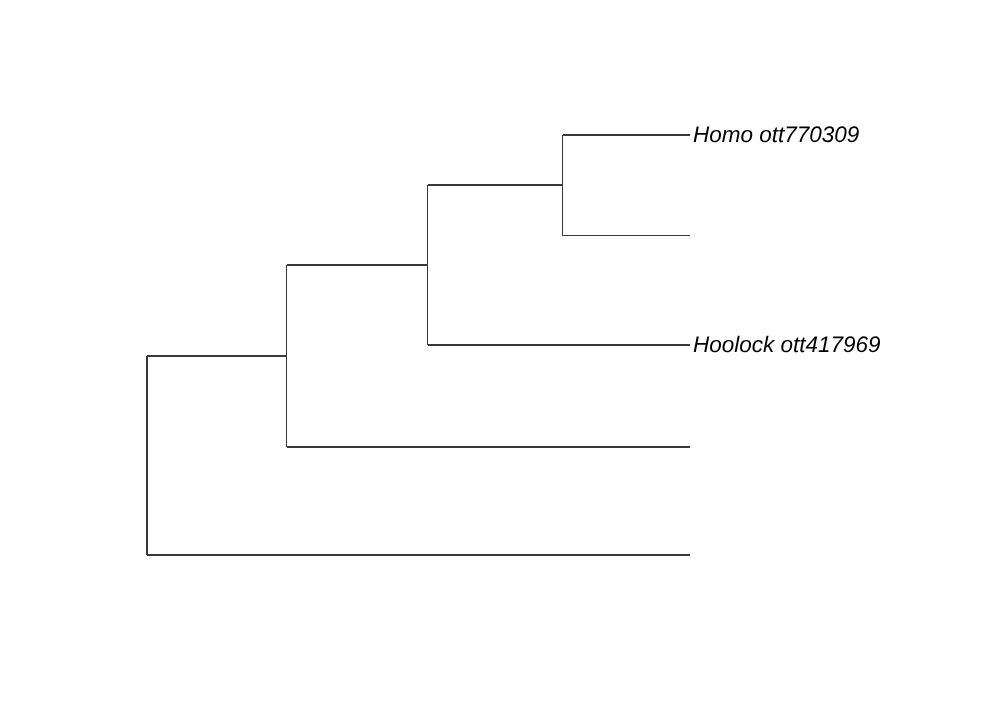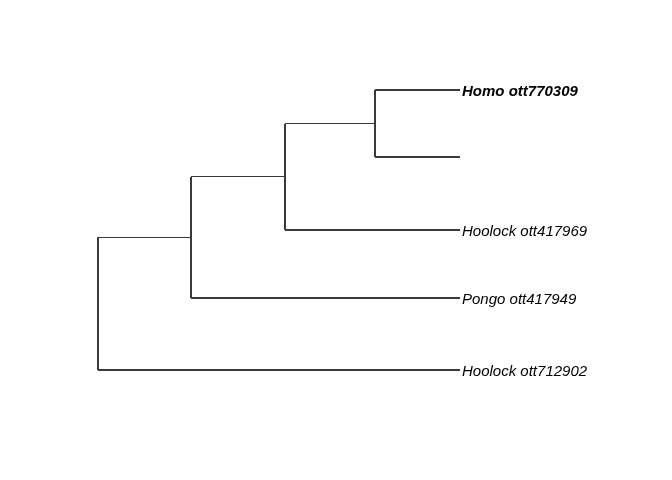--- a/index.html
+++ b/index.html
@@ -53,18 +53,16 @@
         <line x1="375" y1="90" x2="375" y2="157" stroke="#3a3a3a"></line>
         <line x1="285" y1="123.5" x2="375" y2="123.5" stroke="#3a3a3a"></line>
         <line x1="285" y1="123.5" x2="285" y2="230" stroke="#3a3a3a"></line>
         <line x1="191" y1="176.75" x2="285" y2="176.75" stroke="#3a3a3a"></line>
         <line x1="191" y1="176.75" x2="191" y2="298" stroke="#3a3a3a"></line>
         <line x1="98" y1="237.4" x2="191" y2="237.4" stroke="#3a3a3a"></line>
         <line x1="98" y1="237.4" x2="98" y2="370" stroke="#3a3a3a"></line>
       </g>
   </svg>
 
-  <span class="tip-label" style="left: 462px; top: 90px; font-weight: bold;">Homo ott770309</span>
+  <span class="tip-label" style="left: 462px; top: 90px;">Homo ott770309</span>
   <span class="tip-label" style="left: 462px; top: 230px;">Hoolock ott417969</span>
-  <span class="tip-label" style="left: 462px; top: 298px;">Pongo ott417949</span>
-  <span class="tip-label" style="left: 462px; top: 370px;">Hoolock ott712902</span>
 
 </div>
 
 </body></html>

